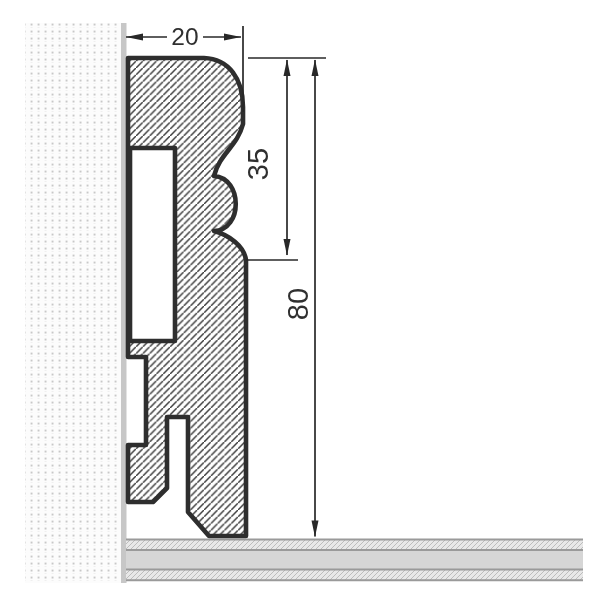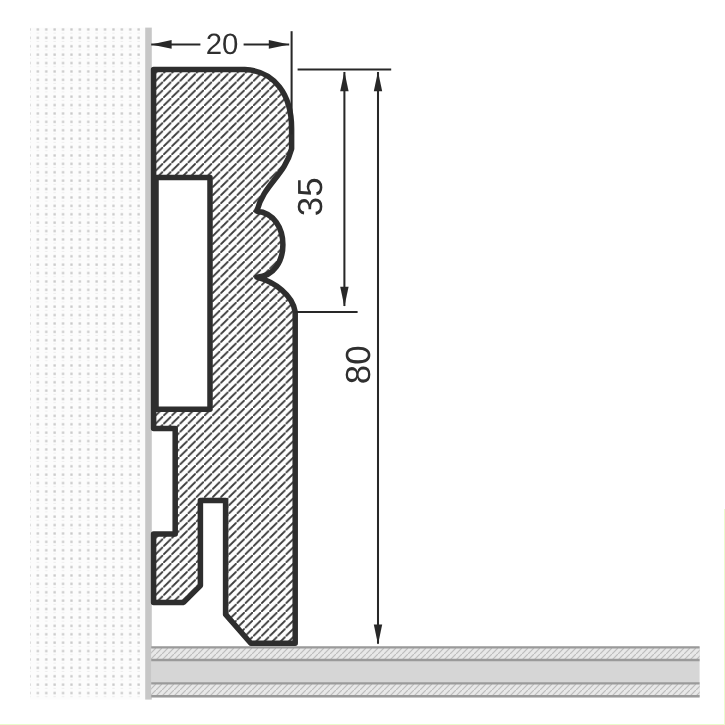--- a/index.html
+++ b/index.html
@@ -1,16 +1,16 @@
 <!DOCTYPE html>
 <html><head>
 <meta charset="utf-8">
 <style>
   html,body{margin:0;padding:0;background:#ffffff;}
-  .page{position:relative;width:604px;height:604px;background:#bef264;overflow:hidden;
+  .page{position:relative;width:604px;height:604px;background:#be185d;overflow:hidden;
         font-family:"Liberation Sans", sans-serif;}
   svg{position:absolute;left:0;top:0;}
   text{font-family:"Liberation Sans", sans-serif;fill:#2f2f2f;}
 </style>
 </head>
 <body>
 
 <div class="page">
 <svg width="604" height="604" viewBox="0 0 604 604">
   <defs>

